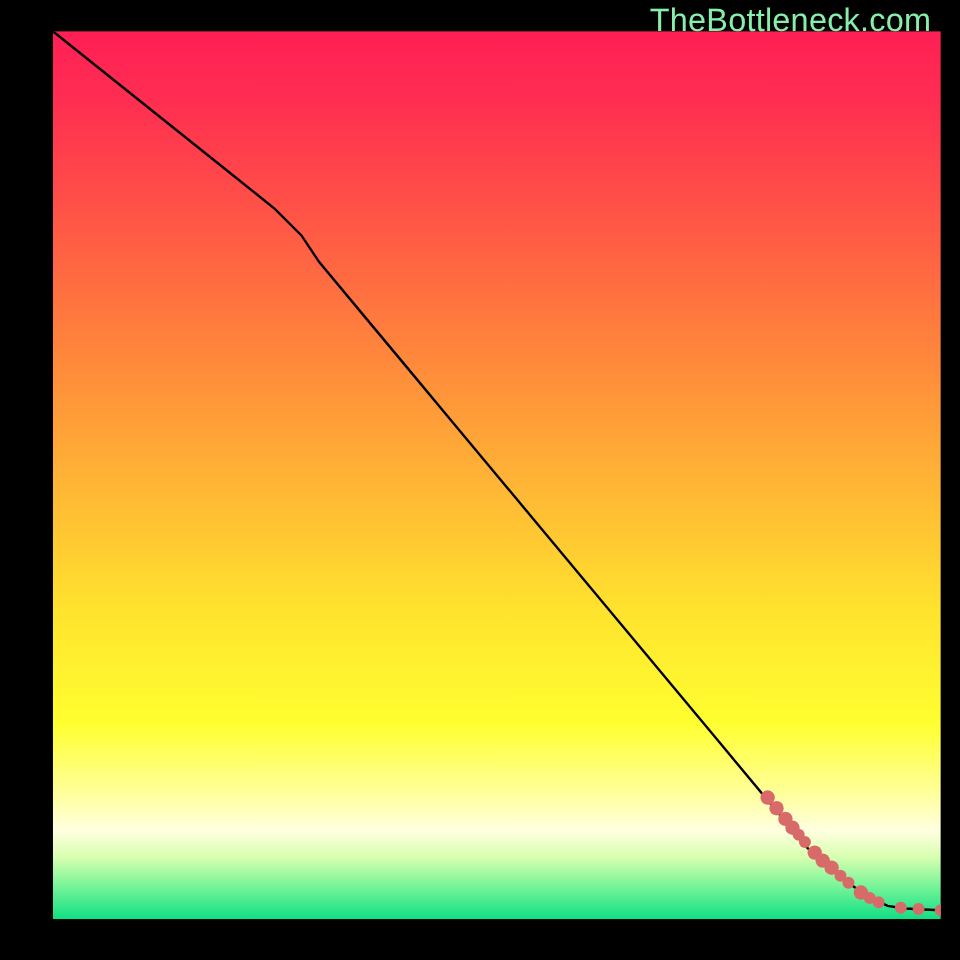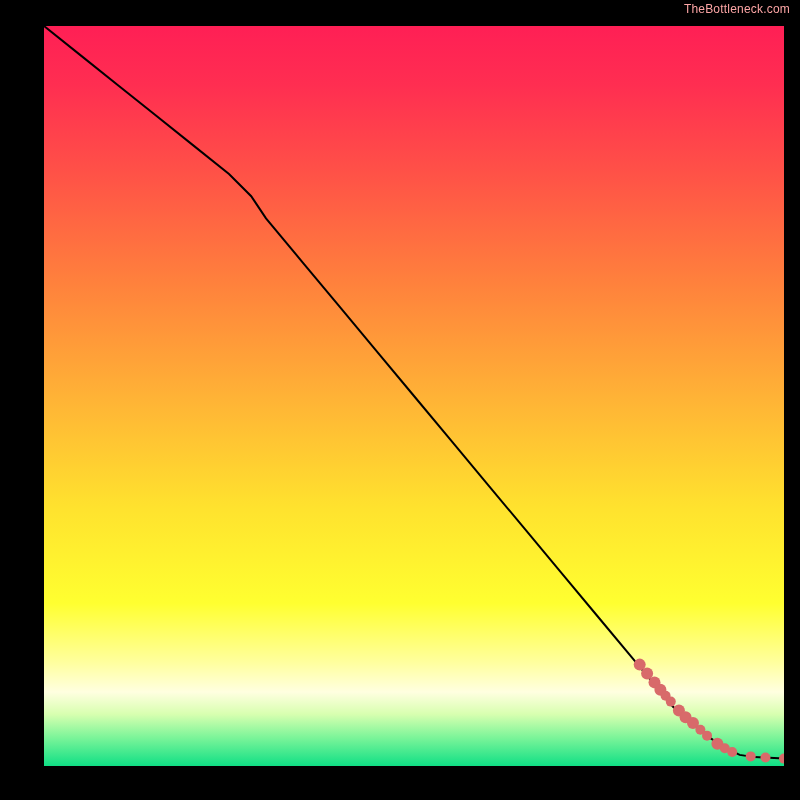--- a/index.html
+++ b/index.html
@@ -13,23 +13,23 @@
   }
   .frame {
     position: relative;
     width: 800px;
     height: 800px;
     background: #000;
   }
   .watermark {
     position: absolute;
     top: 2px;
-    right: 10px;
-    color: #fca5a5;
-    font-size: 12px;
+    right: 24px;
+    color: #86efac;
+    font-size: 27px;
     letter-spacing: 0.2px;
     z-index: 5;
   }
   .plot-wrap {
     position: absolute;
     left: 44px;
     top: 26px;
     width: 740px;
     height: 740px;
   }

